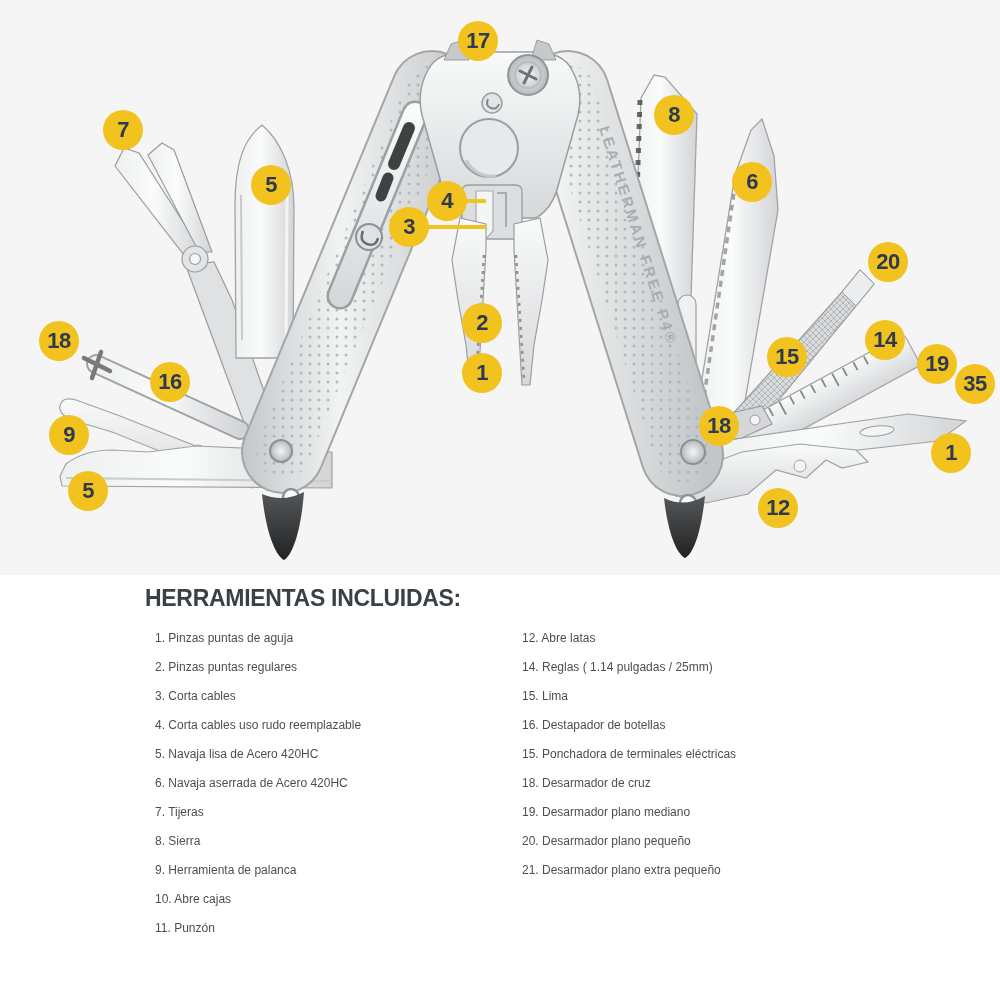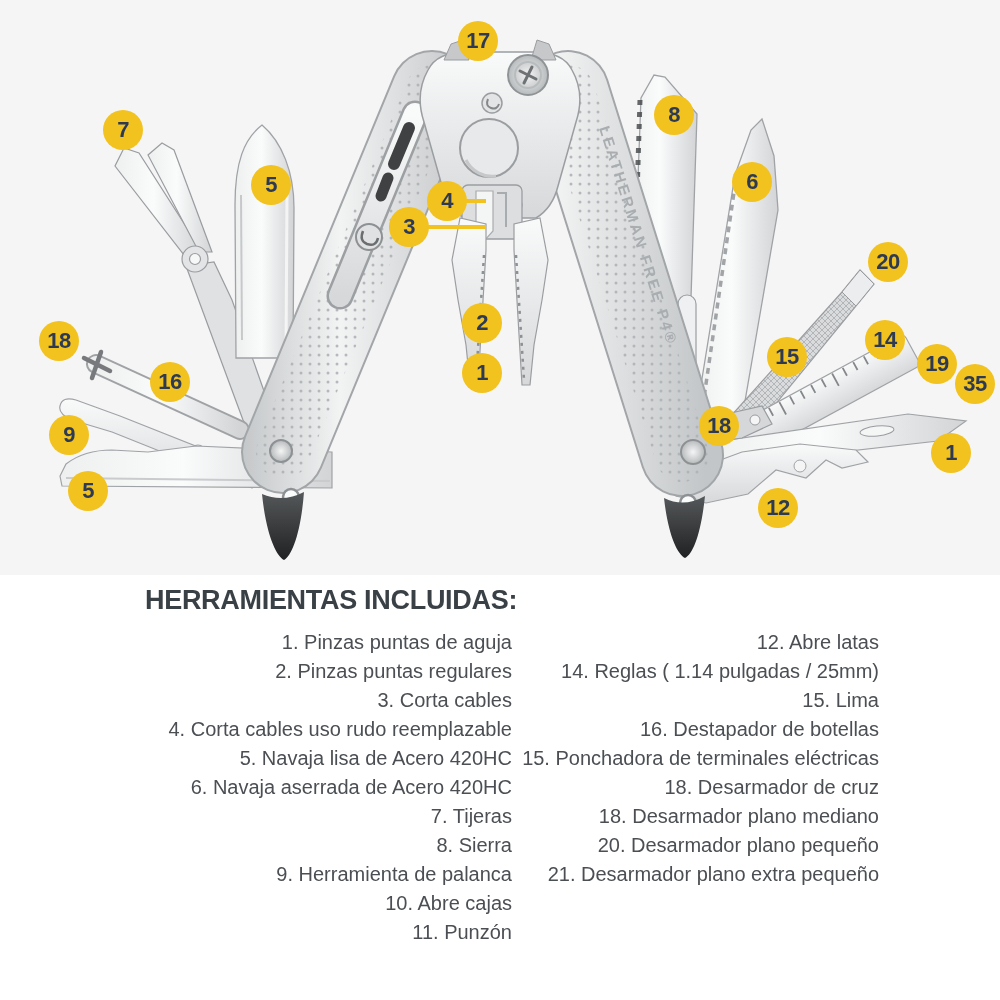--- a/index.html
+++ b/index.html
@@ -26,28 +26,28 @@
     background:var(--badge-fill);color:var(--badge-ink);
     display:flex;align-items:center;justify-content:center;
     font-weight:bold;font-size:22px;line-height:1;z-index:3;
     letter-spacing:-0.5px;
   }
   .leader{
     position:absolute;height:4px;background:var(--badge-fill);z-index:2;
   }
   .tools{padding:10px 0 0 145px;}
   .tools h1{
-    margin:0 0 16px 0;font-size:27px;font-weight:bold;
+    margin:0 0 16px 0;font-size:23px;font-weight:bold;
     letter-spacing:-0.3px;color:var(--heading-color);
   }
   .cols{display:flex;}
   .col{list-style:none;margin:0;padding:0 0 0 10px;width:367px;}
   .col li{
-    font-size:20px;line-height:20px;margin-bottom:9px;
-    color:var(--body-color);white-space:nowrap;text-align:right;
+    font-size:12px;line-height:20px;margin-bottom:9px;
+    color:var(--body-color);white-space:nowrap;
   }
 </style>
 </head>
 <body>
 
 <div class="photo">
   <svg viewBox="0 0 1000 575" width="1000" height="575">
     <defs>
       <linearGradient id="gL" gradientUnits="userSpaceOnUse" x1="240" y1="0" x2="440" y2="0">
         <stop offset="0" stop-color="#c3c6c8"></stop>
@@ -243,18 +243,18 @@
         <li>10. Abre cajas</li>
         <li>11. Punzón</li>
       </ul>
     <ul class="col">
         <li>12. Abre latas</li>
         <li>14. Reglas ( 1.14 pulgadas / 25mm)</li>
         <li>15. Lima</li>
         <li>16. Destapador de botellas</li>
         <li>15. Ponchadora de terminales eléctricas</li>
         <li>18. Desarmador de cruz</li>
-        <li>18. Desarmador plano mediano</li>
+        <li>19. Desarmador plano mediano</li>
         <li>20. Desarmador plano pequeño</li>
         <li>21. Desarmador plano extra pequeño</li>
       </ul>
   </div>
 </div>
 
 </body></html>

